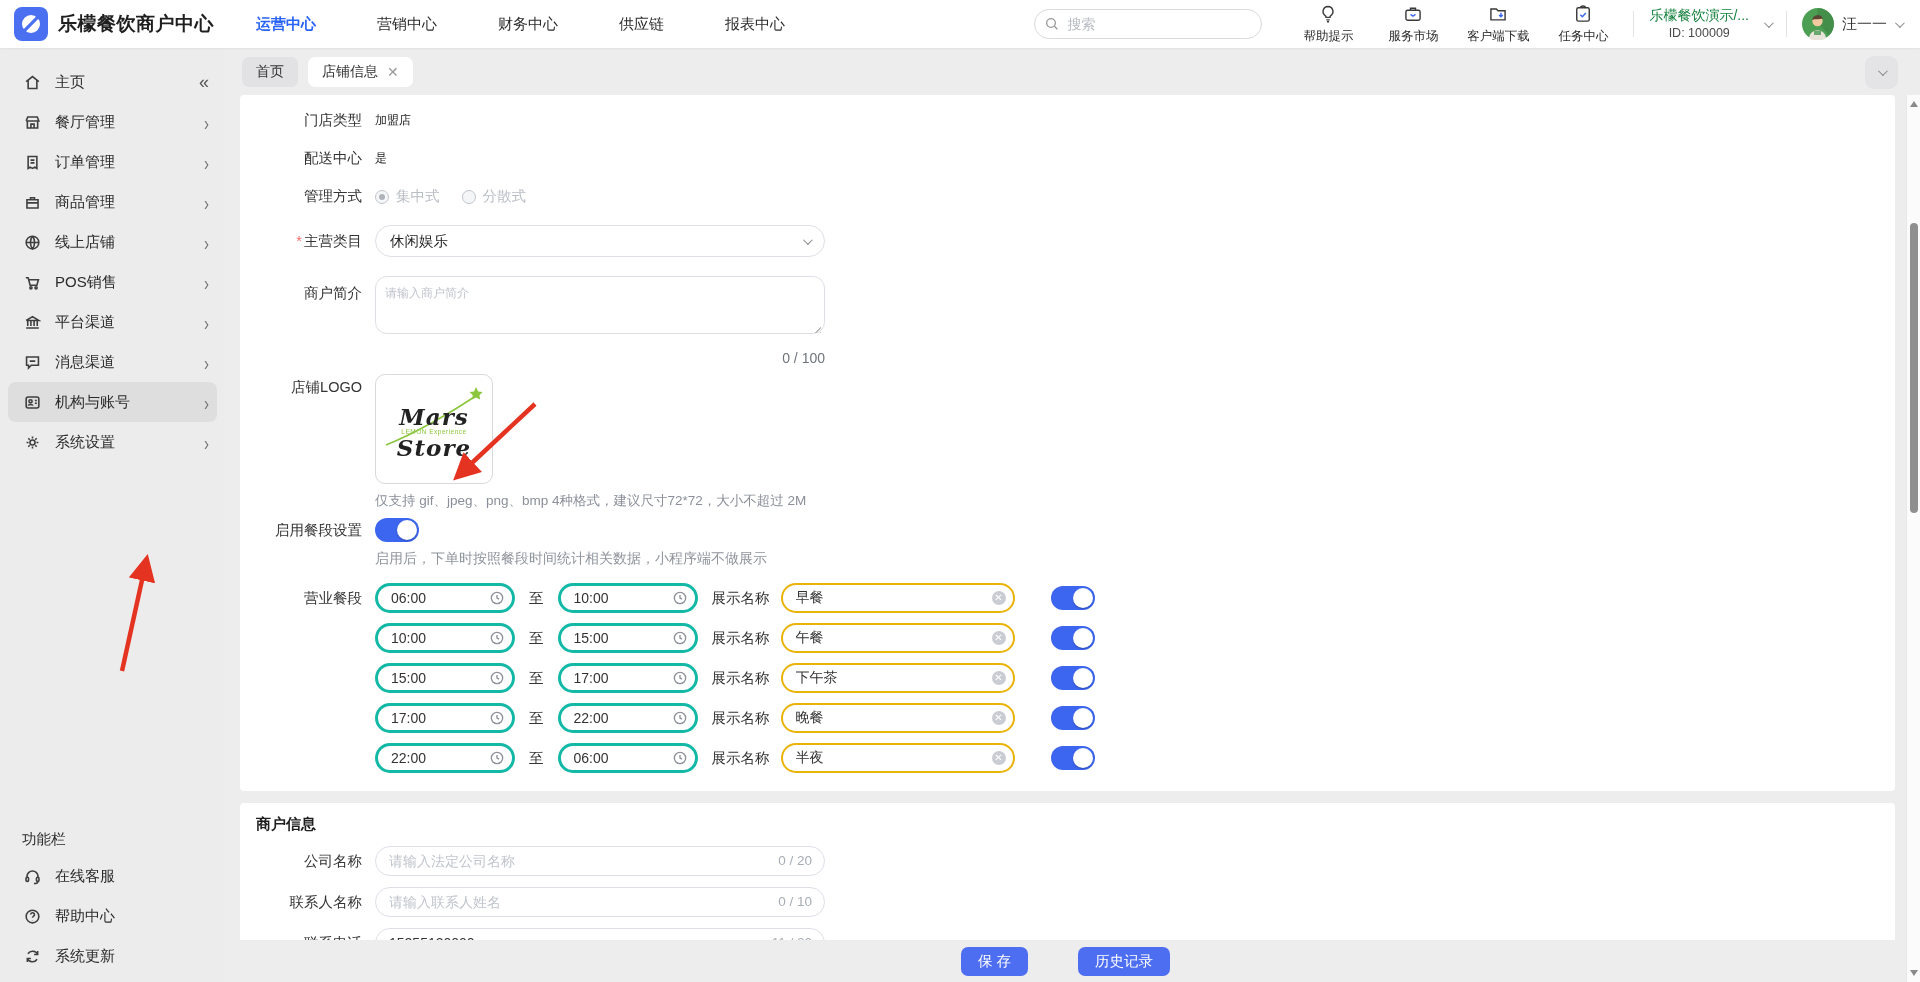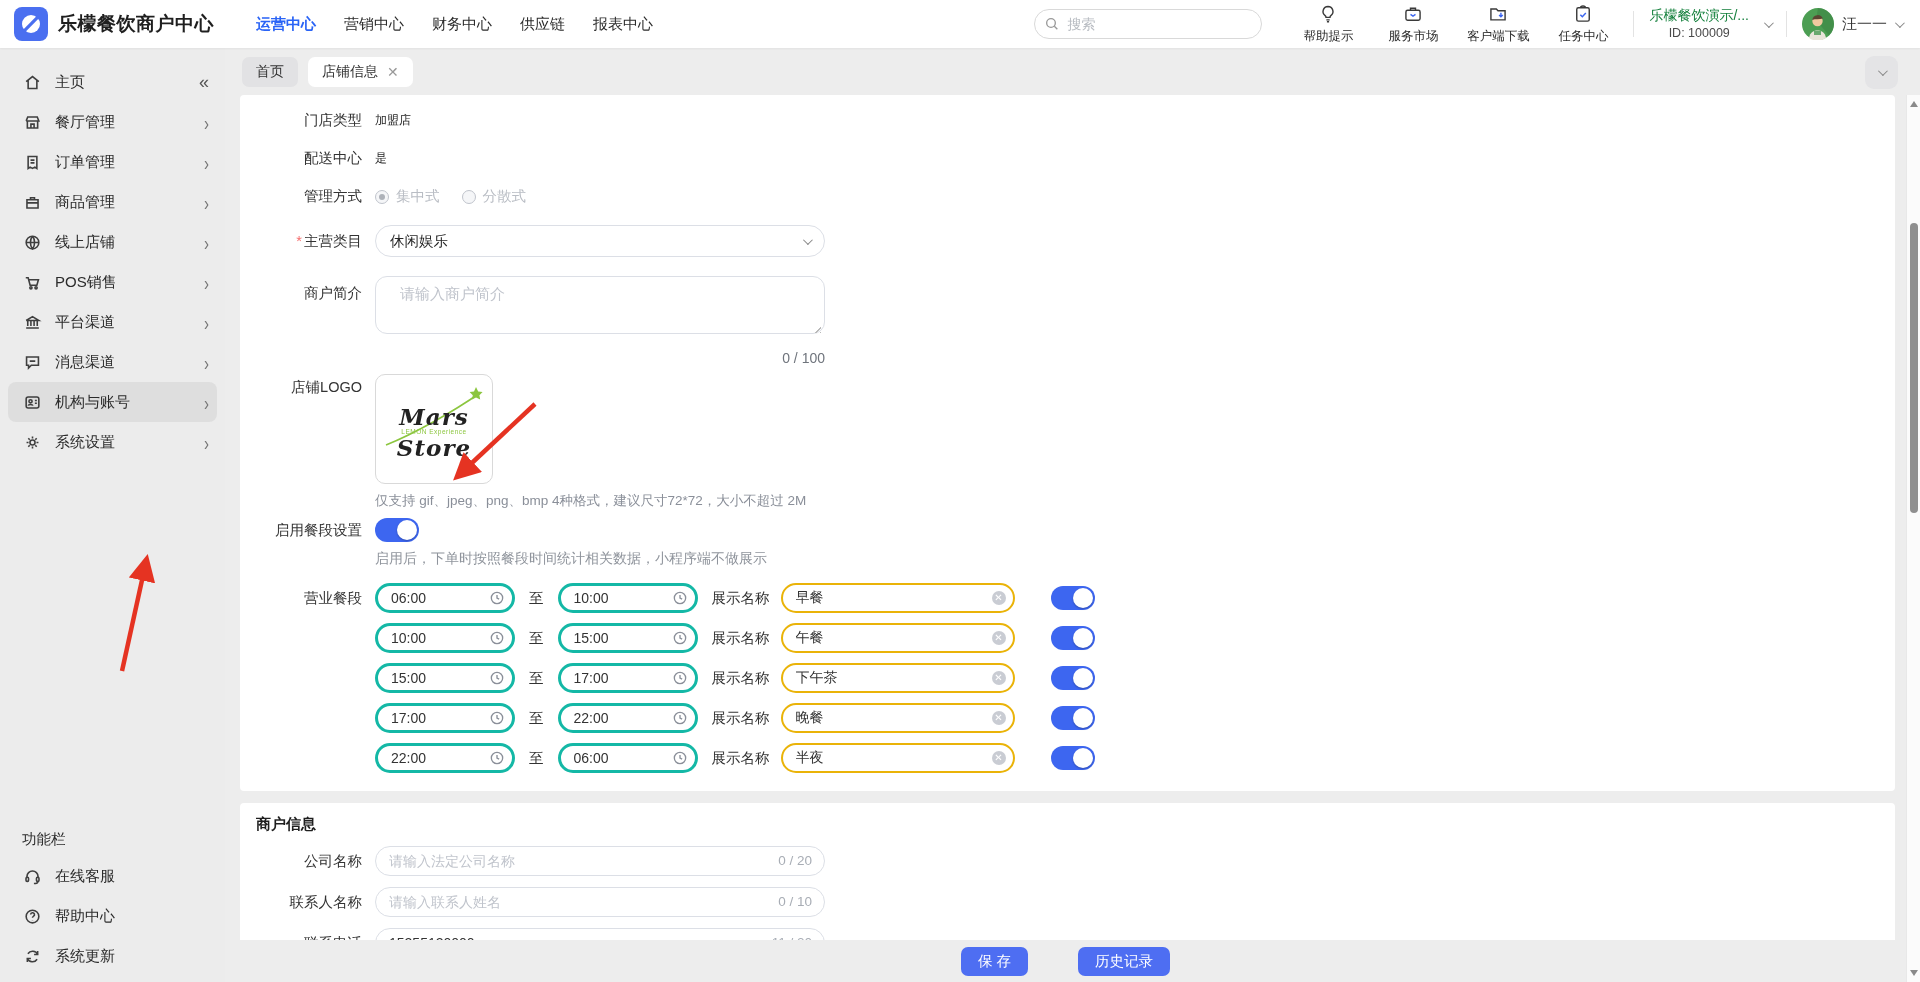--- a/index.html
+++ b/index.html
@@ -2,21 +2,21 @@
 <html><head>
 <meta charset="utf-8">
 <style>
   * { margin:0; padding:0; box-sizing:border-box; }
   html,body { width:1920px; height:982px; overflow:hidden; font-family:"Liberation Sans",sans-serif; background:#ededed; color:#333; }
 
   
   .topbar { position:absolute; top:0; left:0; right:0; height:48px; background:#fff; display:flex; align-items:center; z-index:20; box-shadow:0 1px 2px rgba(0,0,0,.05); }
   .logo { width:34px; height:34px; margin-left:14px; flex:0 0 auto; }
   .app-title { font-size:19px; font-weight:bold; color:#1f1f1f; margin-left:10px; letter-spacing:.5px; }
-  .nav { display:flex; gap:28px; margin-left:42px; font-size:15px; }
+  .nav { display:flex; gap:61px; margin-left:42px; font-size:15px; }
   .nav-item { cursor:pointer; color:#2b2b2b; }
   .nav-item.active { color:#2A64F6; font-weight:bold; }
   .tb-right { margin-left:auto; display:flex; align-items:center; gap:15px; padding-right:18px; }
   .search { position:relative; width:228px; height:30px; margin-right:16px; }
   .search input { width:100%; height:100%; border:1px solid #d9d9d9; border-radius:15px; padding:0 10px 0 32px; font-size:14px; outline:none; color:#333; background:#fff; }
   .search input::placeholder { color:#b8bcc2; }
   .search svg { position:absolute; left:10px; top:7px; }
   .tb-action { display:flex; flex-direction:column; align-items:center; width:70px; cursor:pointer; }
   .tb-action .lbl { font-size:12.5px; color:#2b2b2b; margin-top:4px; white-space:nowrap; }
   .vdiv { width:1px; height:26px; background:#e3e3e3; }
@@ -62,21 +62,21 @@
 
   .radio { display:inline-flex; align-items:center; margin-right:22px; }
   .rdot { width:14px; height:14px; border-radius:50%; border:1px solid #c0c4cc; background:#f5f6f8; margin-right:7px; position:relative; }
   .rdot.on::after { content:''; position:absolute; left:3px; top:3px; width:6px; height:6px; border-radius:50%; background:#aeb2b9; }
   .rtext { font-size:14.5px; color:#b9bdc4; }
 
   .sel { width:450px; height:32px; border:1px solid #dcdfe6; border-radius:16px; display:flex; align-items:center; padding:0 14px; font-size:14.5px; color:#262626; cursor:pointer; background:#fff; }
   .sel .sp { flex:1; }
 
   .ta-wrap { position:relative; width:450px; }
-  textarea.intro { width:450px; height:58px; border:1px solid #dcdfe6; border-radius:12px; padding:8px 24px; font-size:15px; font-family:"Liberation Sans",sans-serif; resize:none; outline:none; color:#333; }
+  textarea.intro { width:450px; height:58px; border:1px solid #dcdfe6; border-radius:12px; padding:8px 9px; font-size:12px; font-family:"Liberation Sans",sans-serif; resize:none; outline:none; color:#333; }
   textarea.intro::placeholder { color:#c0c4cc; }
   .ta-grip { position:absolute; right:4px; bottom:5px; width:9px; height:9px; background:repeating-linear-gradient(-45deg,#b9b9b9 0 1px,transparent 1px 3.5px); clip-path:polygon(100% 0,100% 100%,0 100%); }
   .counter-row { width:450px; text-align:right; font-size:14px; color:#6f747c; margin-top:4px; }
 
   .logo-box { width:118px; height:110px; border:1px solid #d9d9d9; border-radius:10px; position:relative; overflow:hidden; cursor:pointer; background:#fff; display:flex; align-items:center; justify-content:center; }
   .mars { text-align:center; font-family:"DejaVu Serif",serif; font-style:italic; color:#222; line-height:1; position:relative; z-index:2; margin-top:6px; }
   .mars .l1,.mars .l3 { font-size:23px; font-weight:600; letter-spacing:1px; }
   .mars .l2 { font-size:6.5px; color:#8CC63F; font-style:normal; font-family:"Liberation Sans",sans-serif; letter-spacing:.5px; margin:1px 0; }
   .hint { font-size:13.5px; color:#8a8f99; }
 

